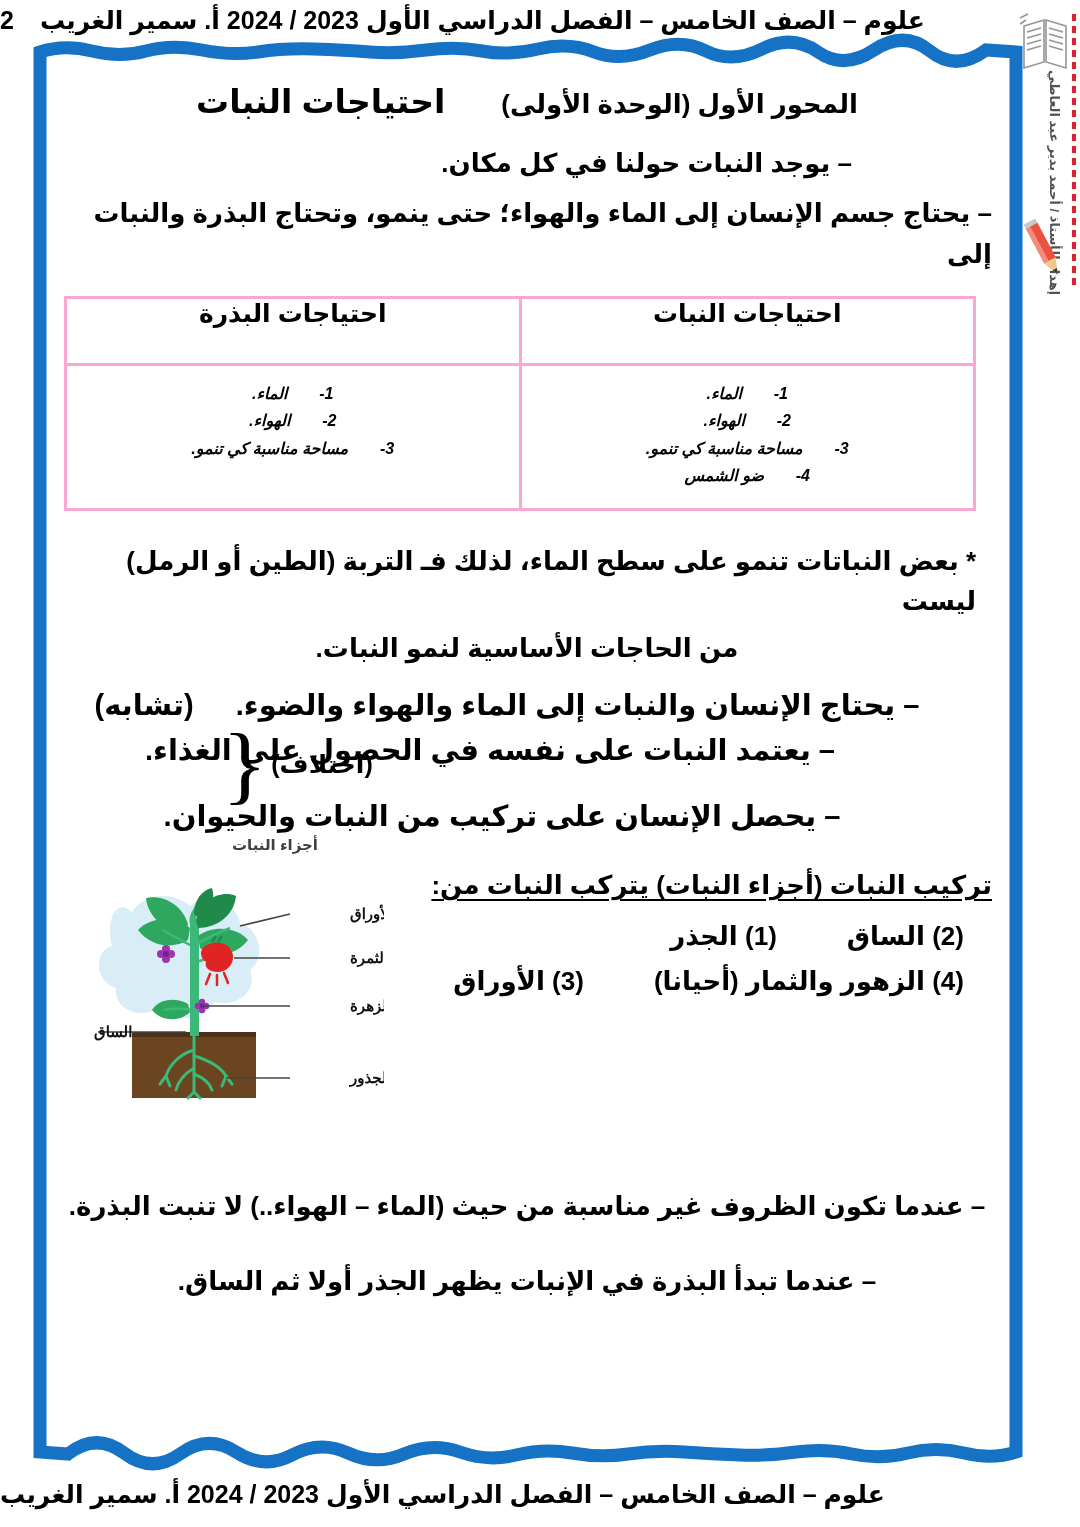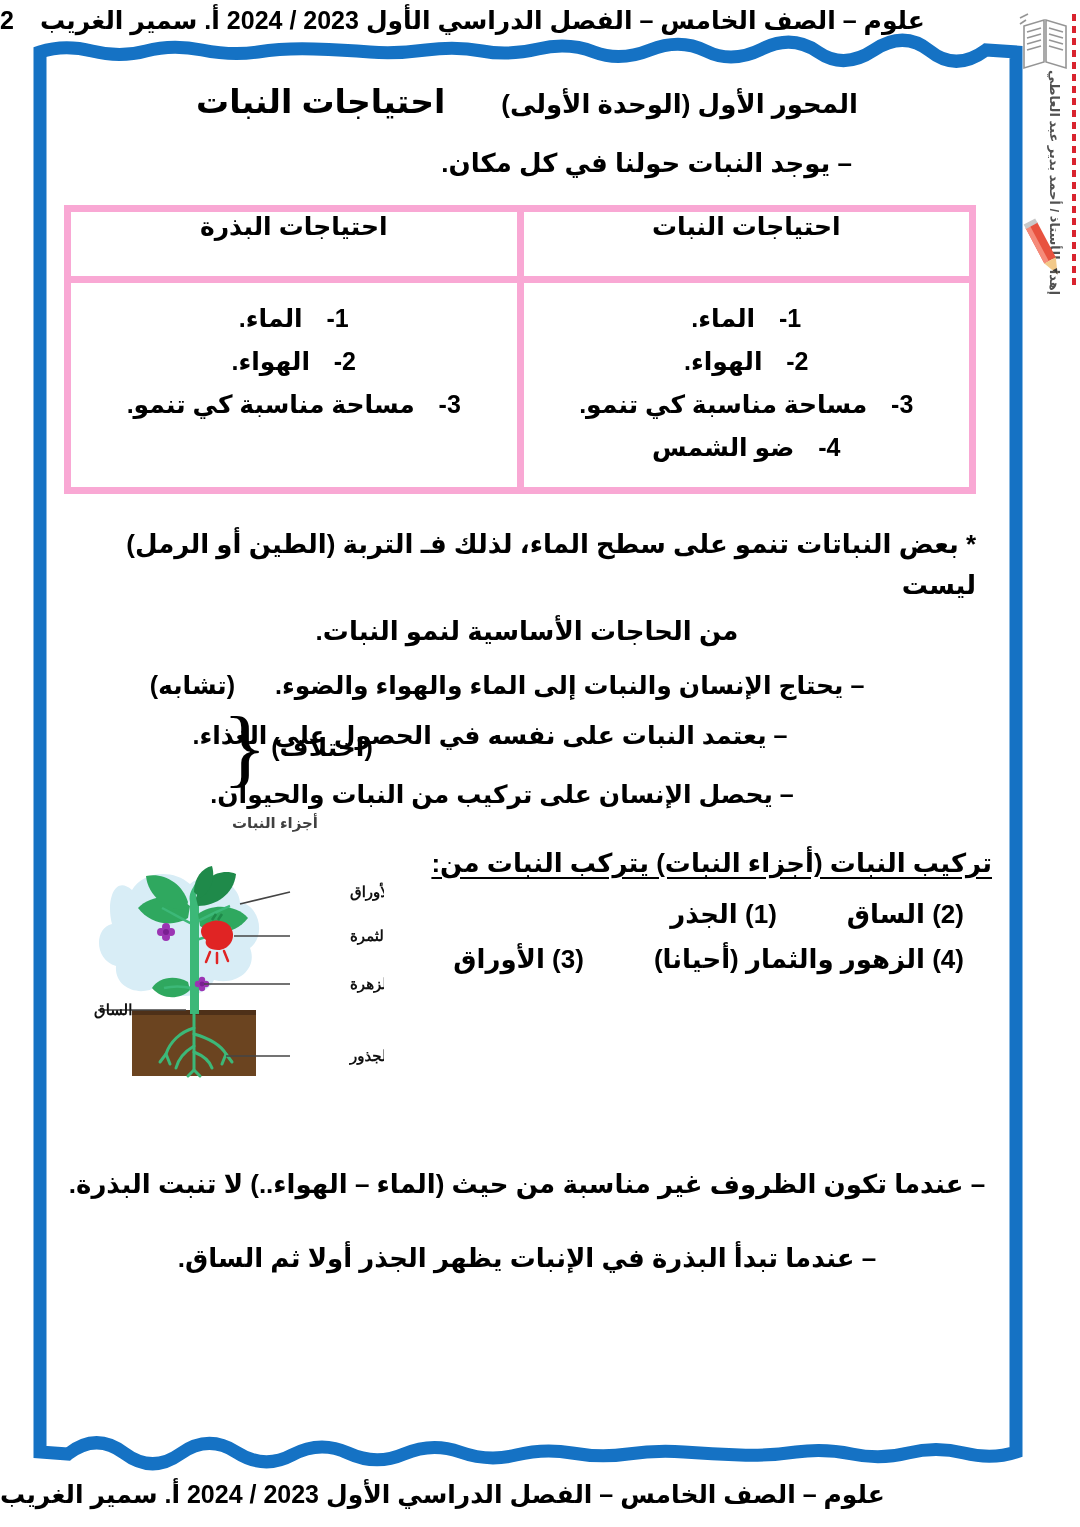--- a/index.html
+++ b/index.html
@@ -63,43 +63,44 @@
   
   table.needs{
     border-collapse:collapse;
     width:912px;
     margin:22px 0 0 0;
     margin-right:16px;
     table-layout:fixed;
     border:3px solid #000;
   }
   table.needs th,table.needs td{
-    border:7px solid #f9a8d4;
+    border:3px solid #f9a8d4;
     padding:0;
     vertical-align:top;
   }
   table.needs th{
     height:64px;
     font-size:25px;font-weight:bold;text-align:center;
   }
   table.needs td{padding:14px 0 18px 0;}
   ul.need-list{list-style:none;margin:0;padding:0;}
   ul.need-list li{
-    font-size:25px;font-weight:bold;line-height:1.72;
+    font-size:16px;font-weight:bold;line-height:1.72;
     text-align:center;
     direction:rtl;
+    font-style:italic;
   }
   ul.need-list li .num{display:inline-block;min-width:46px;text-align:right;}
 
   
   .compare{position:relative;margin-top:16px;}
   .compare .line{
-    font-size:25px;font-weight:bold;line-height:1.5;
+    font-size:29px;font-weight:bold;line-height:1.5;
     text-align:left;padding-left:0;padding-right:0;
-    margin:12px 0;
+    margin:2px 0;
   }
   .brace-wrap{
     position:absolute;left:162px;top:46px;
     display:flex;align-items:center;gap:6px;
   }
   .brace{
     font-size:86px;line-height:.8;font-weight:400;
     transform:scaleX(1.1);
     font-family:"Liberation Serif",serif;
   }
@@ -174,20 +175,21 @@
   </div>
 
   <div class="content">
 
     <div class="title-row">
       <span class="title-sub">المحور الأول (الوحدة الأولى)</span>
       <span class="title-main">احتياجات النبات</span>
     </div>
 
     <div class="para right" style="margin-top:22px;padding-right:140px;">– يوجد النبات حولنا في كل مكان.</div>
+    <div class="para right" style="margin-top:10px;">– يحتاج جسم الإنسان إلى الماء والهواء؛ حتى ينمو، وتحتاج البذرة والنبات إلى</div>
 
     <table class="needs">
       <thead>
         <tr>
           <th>احتياجات النبات</th>
           <th>احتياجات البذرة</th>
         </tr>
       </thead>
       <tbody>
         <tr>

